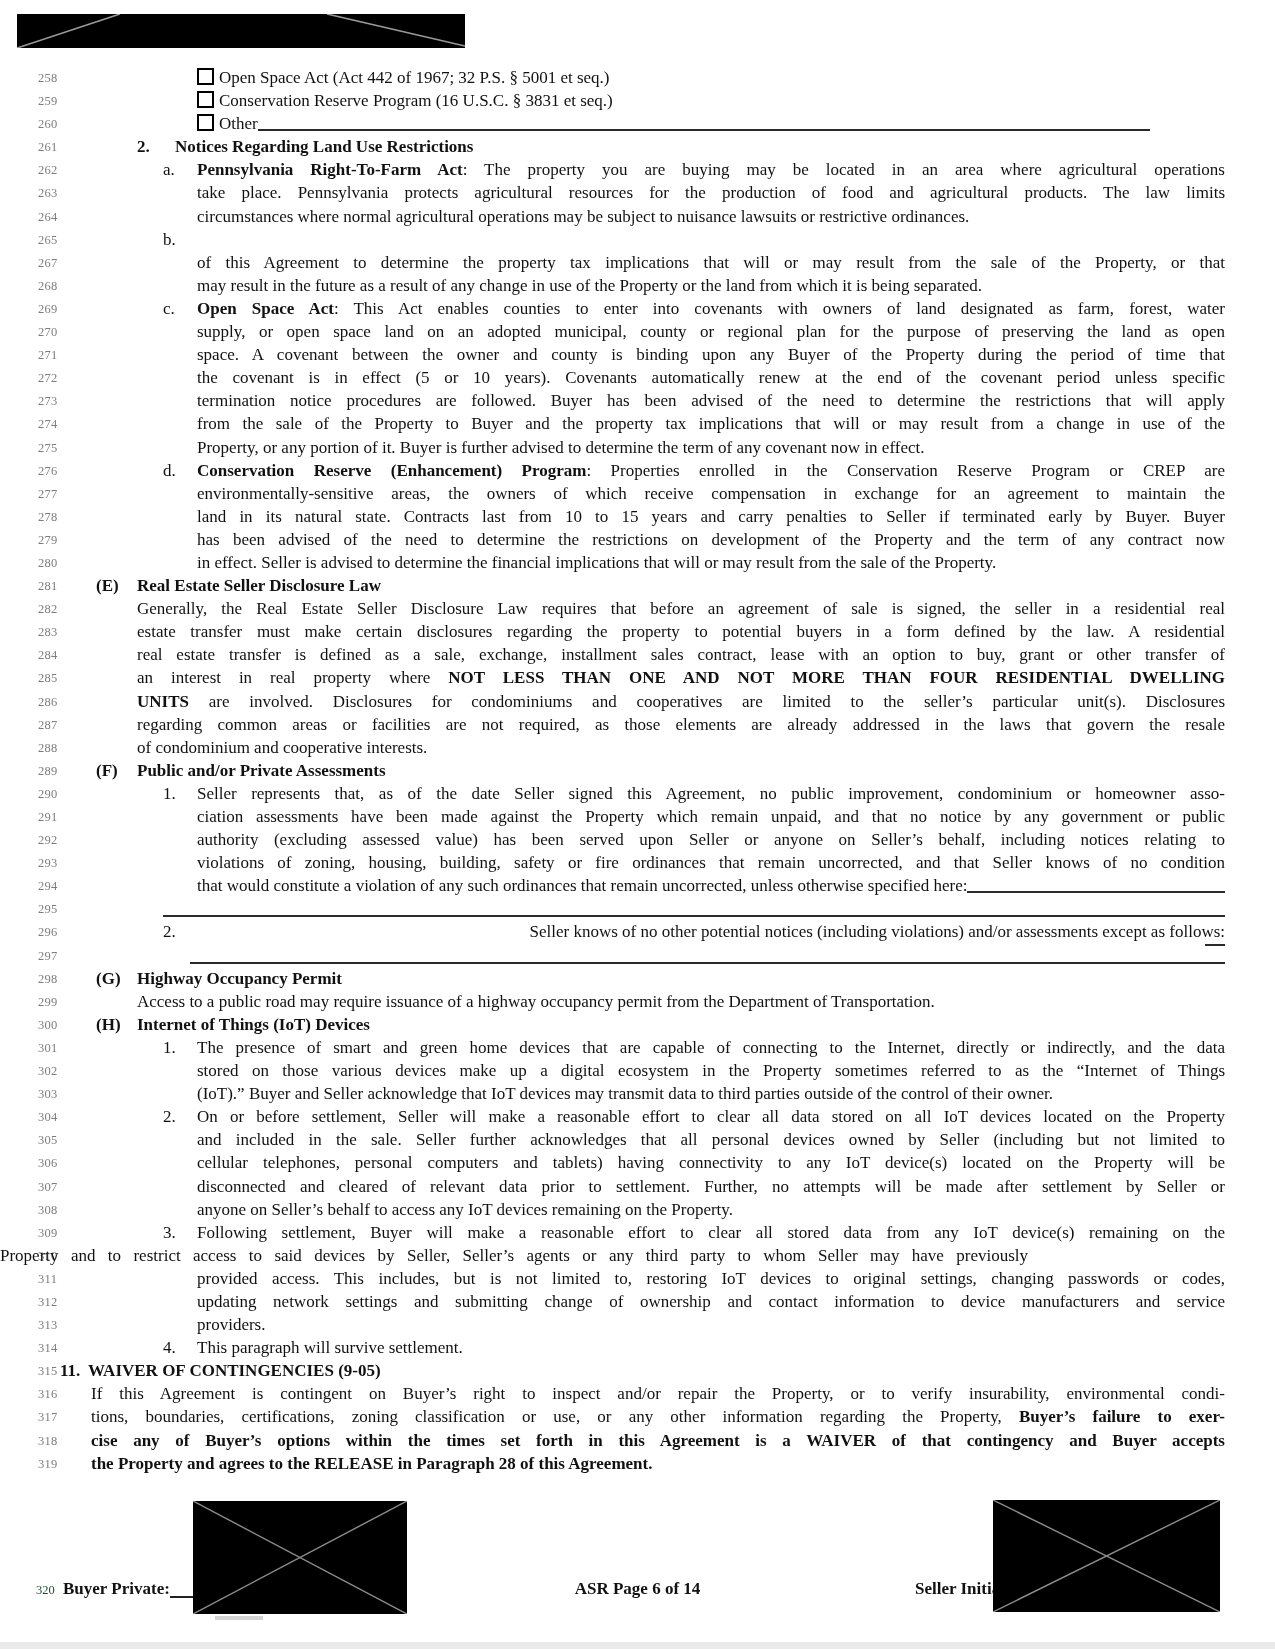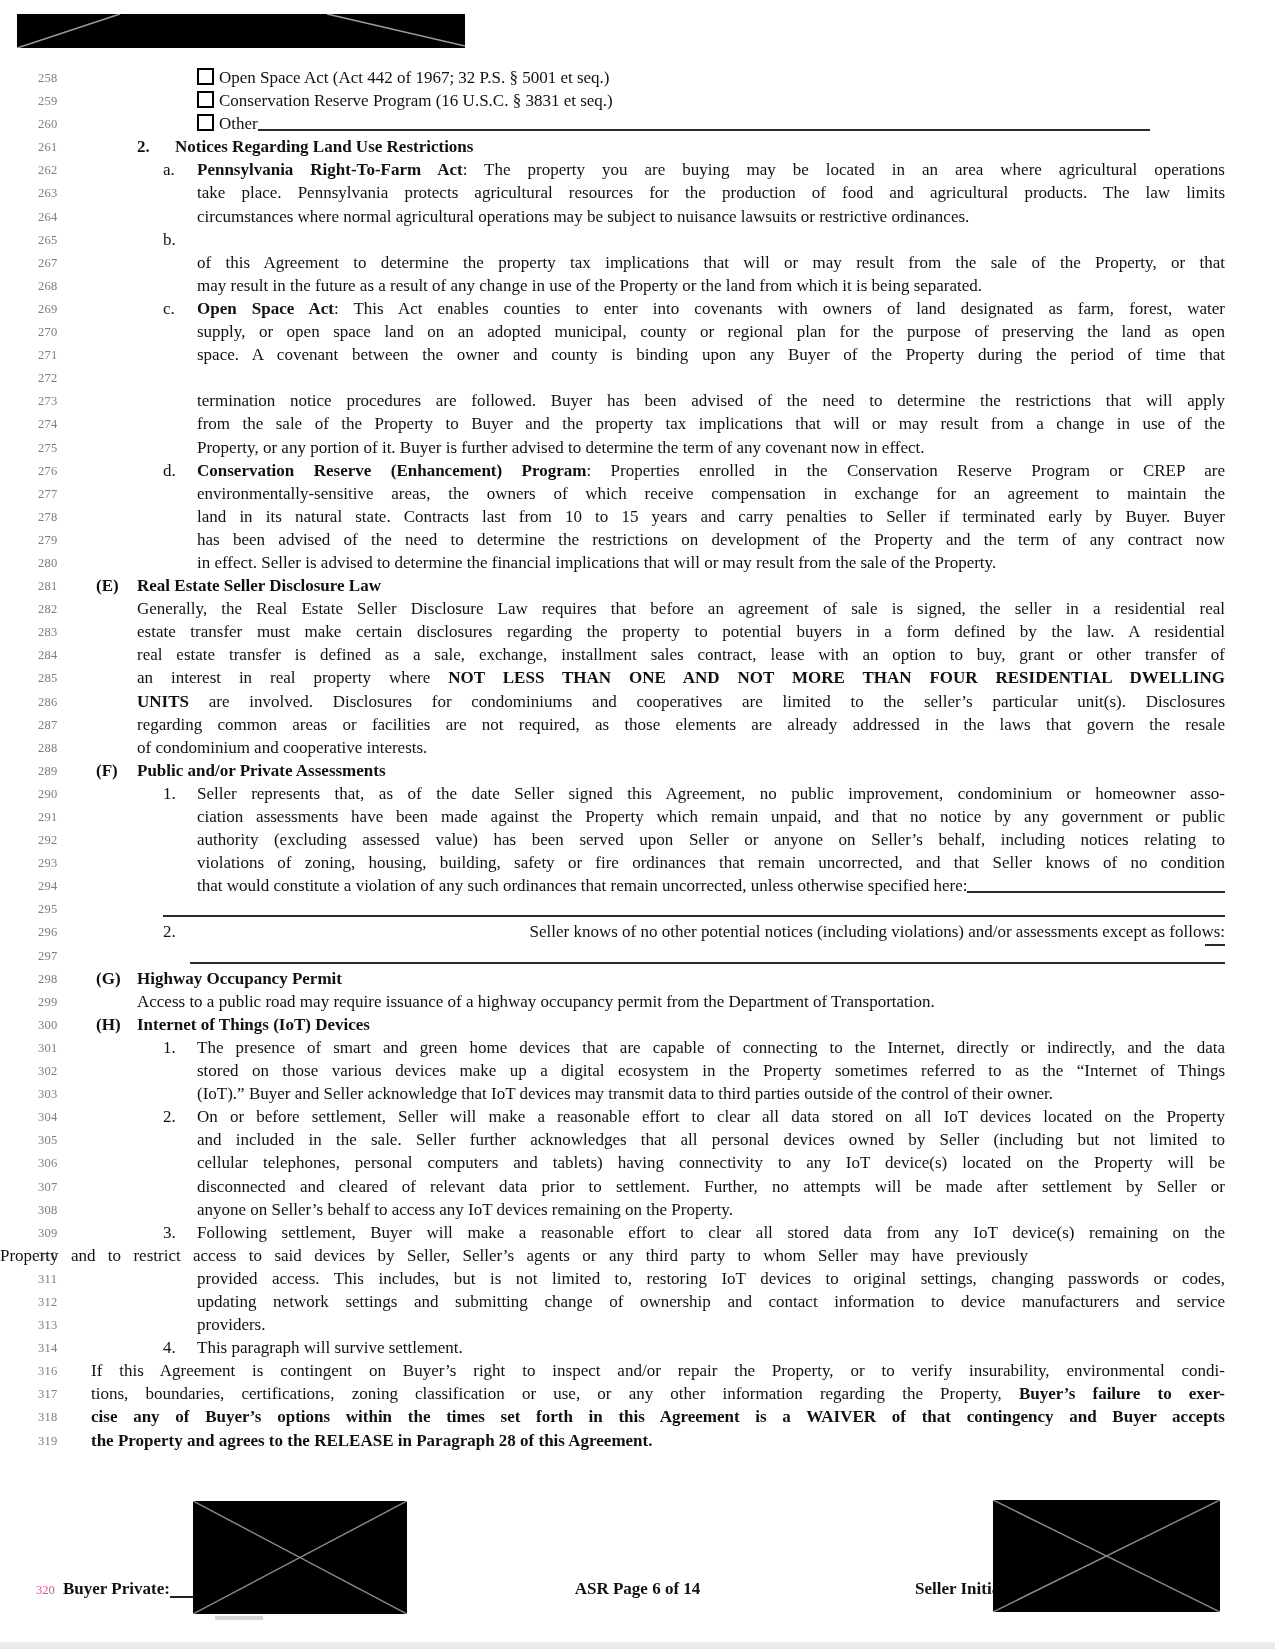--- a/index.html
+++ b/index.html
@@ -41,21 +41,21 @@
     border:2.5px solid #000;
     align-self:center;margin:0 5px 2px 0;
     background:#fff;
   }
   b{font-weight:bold;}
   
   .redact{position:absolute;background:#000;z-index:5;}
   .redact svg{position:absolute;left:0;top:0;width:100%;height:100%;}
   
   .footer{position:absolute;left:0;top:1577px;width:1275px;height:24px;line-height:23px;}
-  .footer .fnum{position:absolute;left:36px;top:2px;font-size:12.5px;color:#ec4899;}
+  .footer .fnum{position:absolute;left:36px;top:2px;font-size:12.5px;color:#14532d;}
   .footer .buyer-label{position:absolute;left:63px;font-weight:bold;}
   .footer .buyer-underline{position:absolute;left:170px;width:36px;top:19px;border-bottom:2px solid #222;}
   .footer .page-label{position:absolute;left:0;width:1275px;text-align:center;font-weight:bold;}
   .footer .seller-label{position:absolute;left:915px;font-weight:bold;}
   .stamp-remnant{
     position:absolute;left:215px;top:1616px;width:48px;height:4px;
     background:#bfbfbf;opacity:.65;
   }
   .page-bottom-edge{
     position:absolute;left:0;bottom:0;width:1275px;height:7px;background:#eaeaea;
@@ -134,20 +134,21 @@
       <div class="line">
         <span class="num">270</span>
         <div class="text just" style="margin-left: 197px; width: 1028px;"><span class="tspan"><span>supply, or open space land on an adopted municipal, county or regional plan for the purpose of preserving the land as open</span></span></div>
       </div>
       <div class="line">
         <span class="num">271</span>
         <div class="text just" style="margin-left: 197px; width: 1028px;"><span class="tspan"><span>space. A covenant between the owner and county is binding upon any Buyer of the Property during the period of time that</span></span></div>
       </div>
       <div class="line">
         <span class="num">272</span>
+        <div class="text just" style="margin-left: 197px; width: 1028px;"><span class="tspan"><span>the covenant is in effect (5 or 10 years). Covenants automatically renew at the end of the covenant period unless specific</span></span></div>
       </div>
       <div class="line">
         <span class="num">273</span>
         <div class="text just" style="margin-left: 197px; width: 1028px;"><span class="tspan"><span>termination notice procedures are followed. Buyer has been advised of the need to determine the restrictions that will apply</span></span></div>
       </div>
       <div class="line">
         <span class="num">274</span>
         <div class="text just" style="margin-left: 197px; width: 1028px;"><span class="tspan"><span>from the sale of the Property to Buyer and the property tax implications that will or may result from a change in use of the</span></span></div>
       </div>
       <div class="line">
@@ -319,20 +320,25 @@
         <div class="text just" style="margin-left: 197px; width: 1028px;"><span class="tspan"><span>updating network settings and submitting change of ownership and contact information to device manufacturers and service</span></span></div>
       </div>
       <div class="line">
         <span class="num">313</span>
         <div class="text last" style="margin-left: 197px; width: 1028px;"><span class="tspan"><span>providers.</span></span></div>
       </div>
       <div class="line">
         <span class="num">314</span>
         <span class="marker" style="left: 163px;">4.</span>
         <div class="text last" style="margin-left: 197px; width: 1028px;"><span class="tspan"><span>This paragraph will survive settlement.</span></span></div>
+      </div>
+      <div class="line">
+        <span class="num">315</span>
+        <span class="marker bold" style="left: 60px;">11.</span>
+        <div class="text last" style="margin-left: 88px; width: 1137px;"><span class="tspan"><b>WAIVER OF CONTINGENCIES (9-05)</b></span></div>
       </div>
       <div class="line">
         <span class="num">316</span>
         <div class="text just" style="margin-left: 91px; width: 1134px;"><span class="tspan"><span>If this Agreement is contingent on Buyer’s right to inspect and/or repair the Property, or to verify insurability, environmental condi-</span></span></div>
       </div>
       <div class="line">
         <span class="num">317</span>
         <div class="text just" style="margin-left: 91px; width: 1134px;"><span class="tspan"><span>tions, boundaries, certifications, zoning classification or use, or any other information regarding the Property, </span><b>Buyer’s failure to exer-</b></span></div>
       </div>
       <div class="line">

